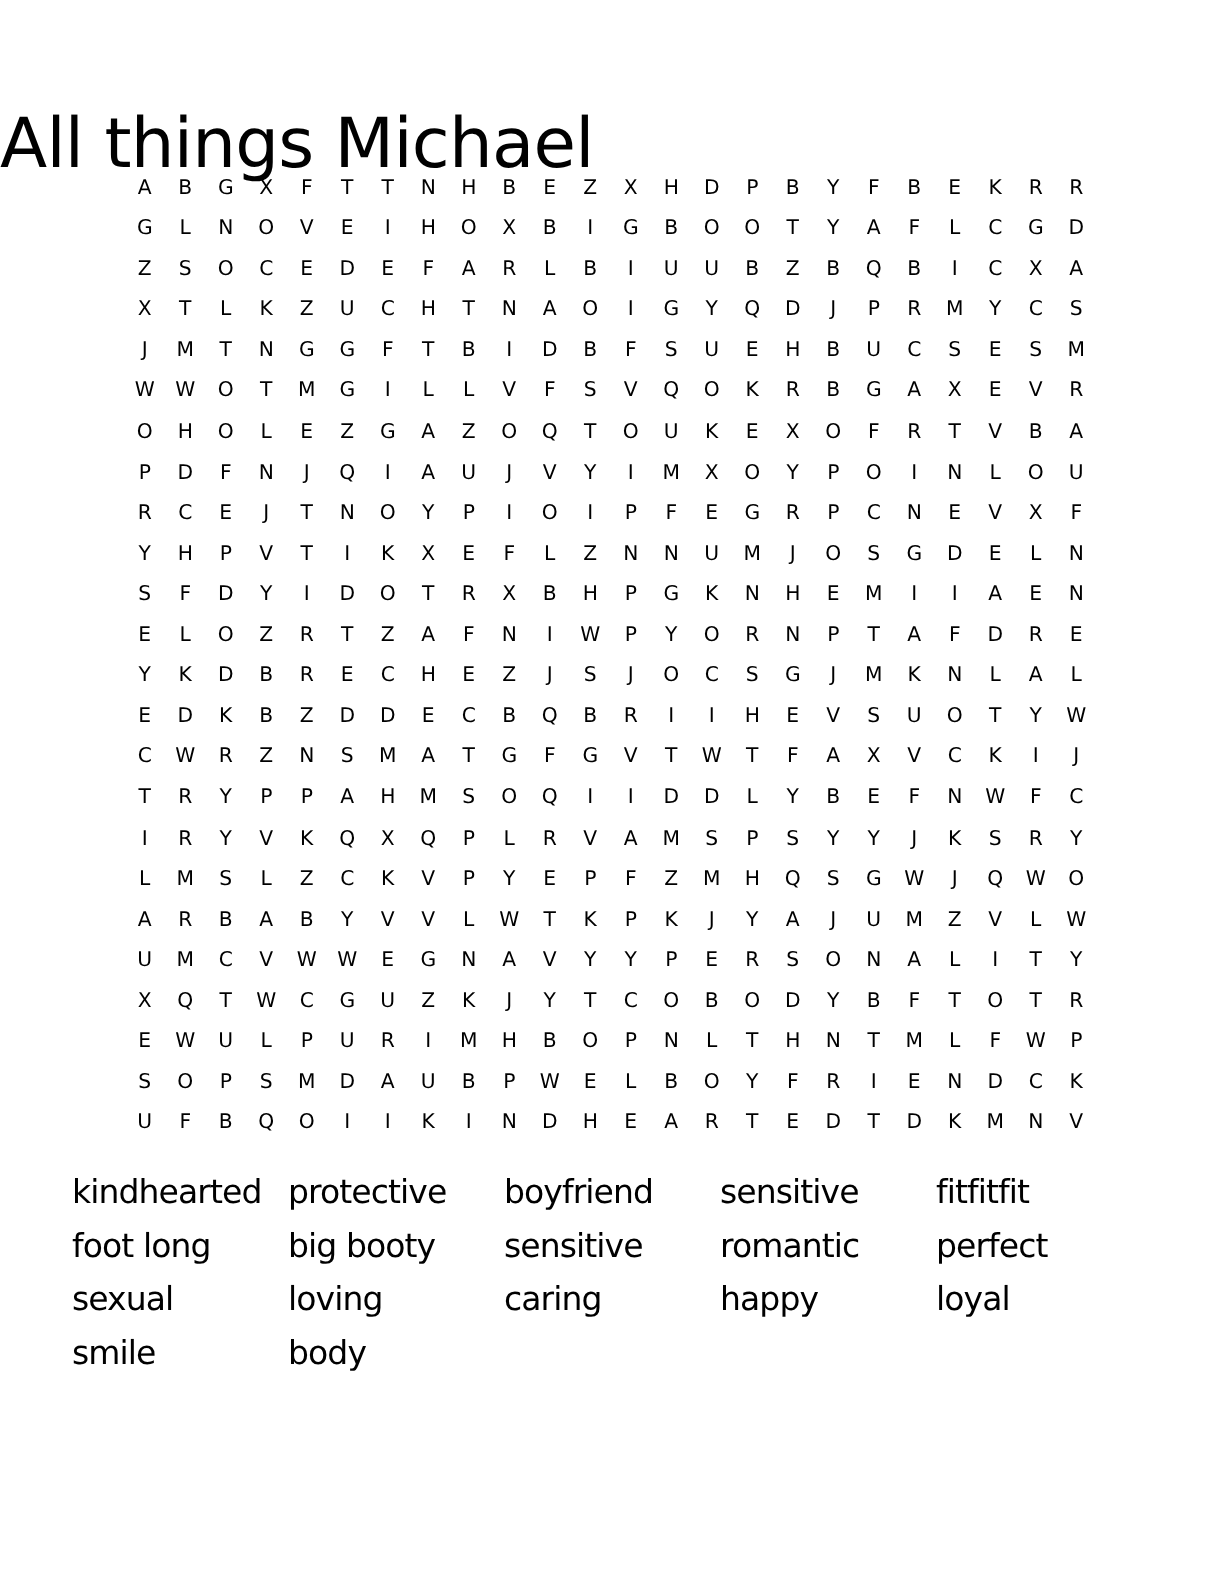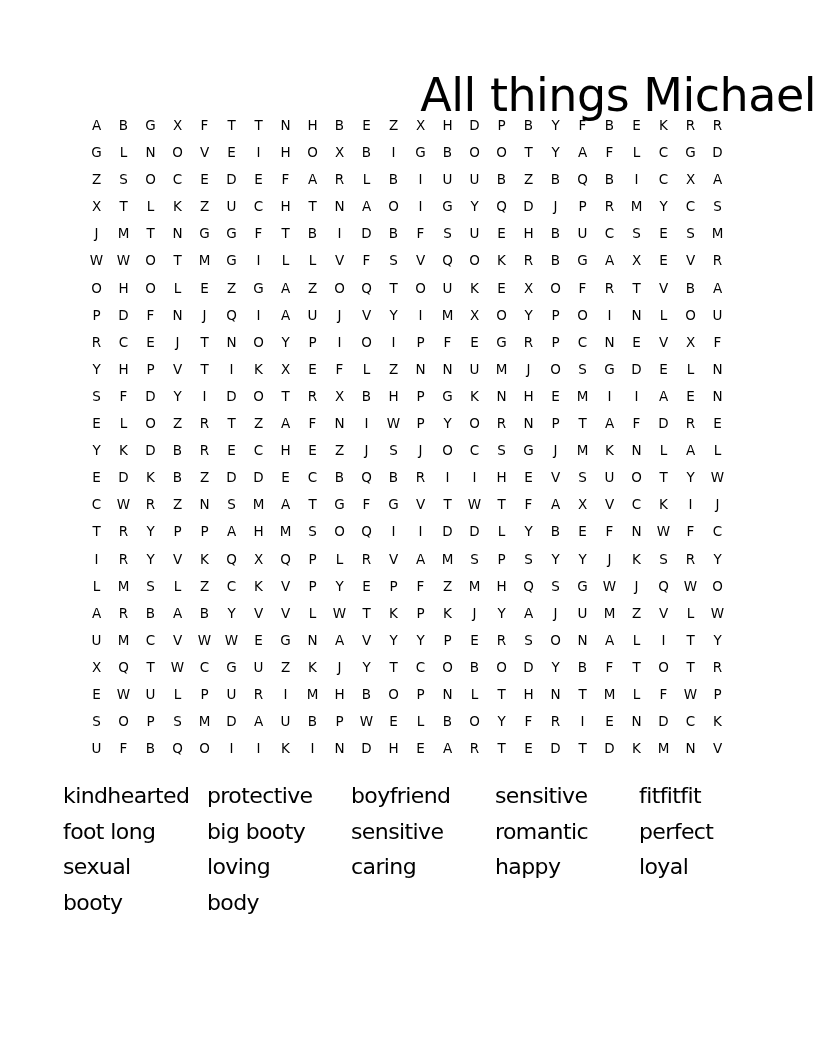--- a/index.html
+++ b/index.html
@@ -13,21 +13,21 @@
       position: relative;
       overflow: hidden;
       font-family: "DejaVu Sans", sans-serif;
       color: #000000;
     }
     .title {
       position: absolute;
       top: 32px;
       left: 0;
       width: 816px;
-      text-align: right;
+      text-align: left;
       font-family: "DejaVu Sans", sans-serif;
       font-size: 46px;
       font-weight: normal;
       letter-spacing: -0.5px;
       line-height: 64px;
     }
     .grid {
       position: absolute;
       top: 112px;
       left: 83px;
@@ -43,21 +43,20 @@
       width: 27px;
       height: 27px;
     }
     .words {
       position: absolute;
       top: 778px;
       left: 48px;
       display: grid;
       grid-template-columns: repeat(5, 144px);
       grid-auto-rows: 35.6px;
-      margin-left: 15px;
     }
     .word {
       font-family: "DejaVu Sans", sans-serif;
       font-size: 22px;
       line-height: 35px;
       white-space: nowrap;
       letter-spacing: -0.6px;
     }
   </style>
 </head>
@@ -653,15 +652,15 @@
     <div class="word">foot long</div>
     <div class="word">big booty</div>
     <div class="word">sensitive</div>
     <div class="word">romantic</div>
     <div class="word">perfect</div>
     <div class="word">sexual</div>
     <div class="word">loving</div>
     <div class="word">caring</div>
     <div class="word">happy</div>
     <div class="word">loyal</div>
-    <div class="word">booty</div>
+    <div class="word">smile</div>
     <div class="word">body</div>
   </div>
 
 </body></html>

